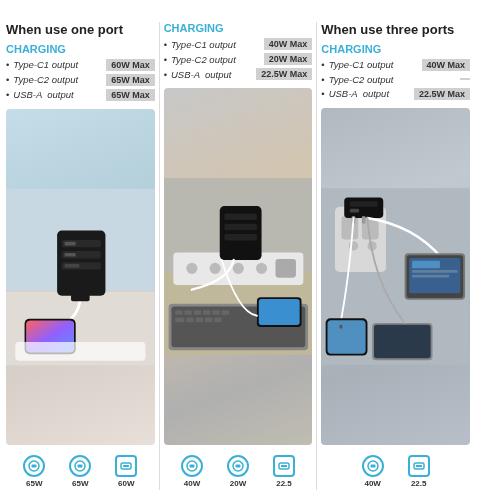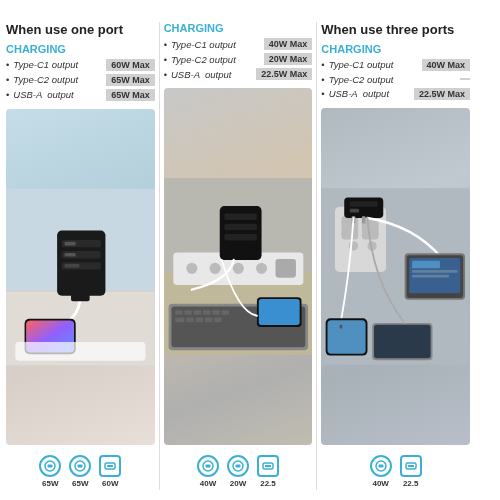--- a/index.html
+++ b/index.html
@@ -79,21 +79,21 @@
     }
     .photo3 {
       background: linear-gradient(160deg, #b0b8c0 0%, #c0c8d0 30%, #a8b0b8 70%, #b8bfc8 100%);
       position: relative;
     }
     
     .port-icons-row {
       display: flex;
       align-items: center;
       justify-content: center;
-      gap: 8px;
+      gap: 24px;
       padding: 6px 0 2px 0;
     }
     .port-icon-group {
       display: flex;
       flex-direction: column;
       align-items: center;
       gap: 2px;
     }
     .port-icon {
       width: 22px;

